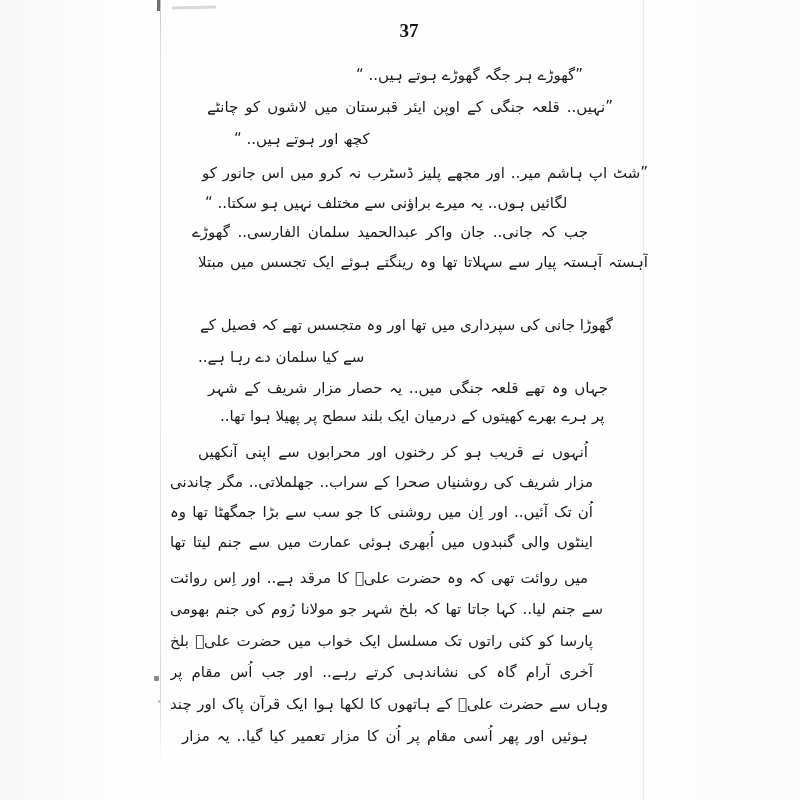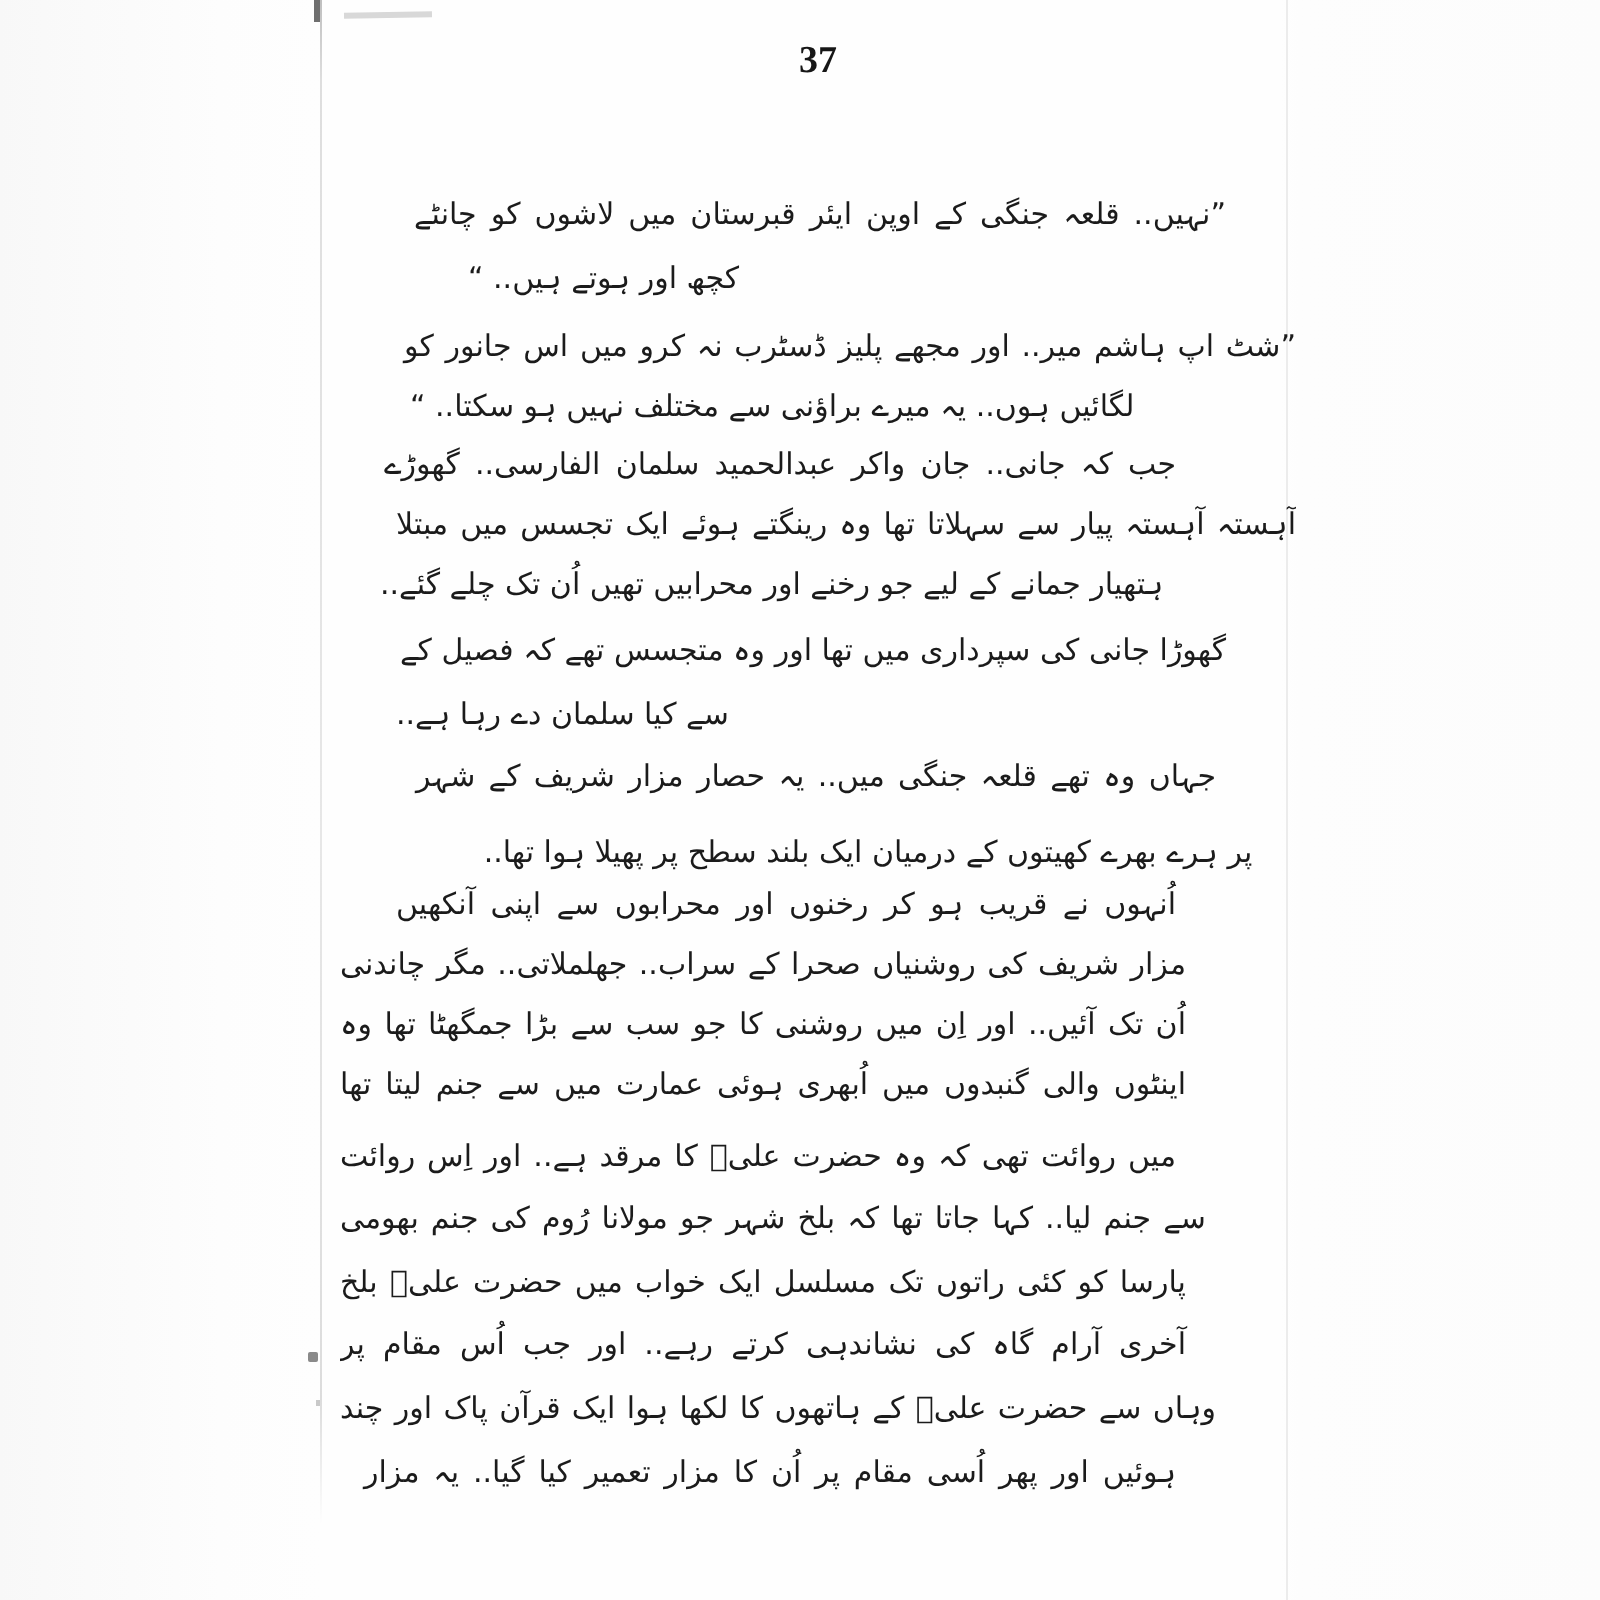--- a/index.html
+++ b/index.html
@@ -33,31 +33,31 @@
 
   <div class="edge-left"></div>
   <div class="edge-right"></div>
   <div class="tick-top"></div>
   <div class="dash-top"></div>
   <div class="speck"></div>
   <div class="speck2"></div>
 
   <div class="pagenum">37</div>
 
+  <div class="l r" style="top:60px;padding-right:65px;">”گھوڑے ہر جگہ گھوڑے ہوتے ہیں.. “</div>
   <div class="l j" style="top:92px;padding-right:35px;padding-left:37px;">”نہیں.. قلعہ جنگی کے اوپن ایئر قبرستان میں لاشوں کو چانٹے گھوڑے</div>
   <div class="l c" style="top:124px;padding-left:64px;">کچھ اور ہوتے ہیں.. “</div>
   <div class="l j" style="top:158px;padding-left:32px;">”شٹ اپ ہاشم میر.. اور مجھے پلیز ڈسٹرب نہ کرو میں اس جانور کو جاننا</div>
   <div class="l lft" style="top:188px;padding-left:35px;">لگائیں ہوں.. یہ میرے براؤنی سے مختلف نہیں ہو سکتا.. “</div>
   <div class="l j" style="top:217px;padding-right:60px;padding-left:22px;">جب کہ جانی.. جان واکر عبدالحمید سلمان الفارسی.. گھوڑے کی پشت کو</div>
   <div class="l j" style="top:247px;padding-left:28px;">آہستہ آہستہ پیار سے سہلاتا تھا وہ رینگتے ہوئے ایک تجسس میں مبتلا کچی فصیل میں</div>
-  <div class="l lft" style="top:277px;padding-left:20px;">ہتھیار جمانے کے لیے جو رخنے اور محرابیں تھیں اُن تک چلے گئے..</div>
   <div class="l j" style="top:310px;padding-right:35px;padding-left:30px;">گھوڑا جانی کی سپرداری میں تھا اور وہ متجسس تھے کہ فصیل کے پار اس</div>
   <div class="l lft" style="top:342px;padding-left:28px;">سے کیا سلمان دے رہا ہے..</div>
   <div class="l j" style="top:373px;padding-right:40px;padding-left:38px;">جہاں وہ تھے قلعہ جنگی میں.. یہ حصار مزار شریف کے شہر سے کچھ فاصلے</div>
-  <div class="l lft" style="top:411px;padding-left:50px;text-align:center;">پر ہرے بھرے کھیتوں کے درمیان ایک بلند سطح پر پھیلا ہوا تھا..</div>
+  <div class="l lft" style="top:401px;padding-left:50px;">پر ہرے بھرے کھیتوں کے درمیان ایک بلند سطح پر پھیلا ہوا تھا..</div>
   <div class="l j" style="top:437px;padding-right:60px;padding-left:28px;">اُنہوں نے قریب ہو کر رخنوں اور محرابوں سے اپنی آنکھیں لگائیں تو</div>
   <div class="l j" style="top:467px;padding-right:55px;">مزار شریف کی روشنیاں صحرا کے سراب.. جھلملاتی.. مگر چاندنی میں سرائت کرتیں</div>
   <div class="l j" style="top:497px;padding-right:55px;">اُن تک آئیں.. اور اِن میں روشنی کا جو سب سے بڑا جمگھٹا تھا وہ اُس شاندار نیلی</div>
   <div class="l j" style="top:527px;padding-right:55px;">اینٹوں والی گنبدوں میں اُبھری ہوئی عمارت میں سے جنم لیتا تھا جس کے بارے</div>
   <div class="l j" style="top:563px;padding-right:60px;">میں روائت تھی کہ وہ حضرت علیؓ کا مرقد ہے.. اور اِس روائت نے ایک خواب</div>
   <div class="l j" style="top:594px;padding-right:45px;">سے جنم لیا.. کہا جاتا تھا کہ بلخ شہر جو مولانا رُوم کی جنم بھومی تھا وہاں کے ایک</div>
   <div class="l j" style="top:626px;padding-right:55px;">پارسا کو کئی راتوں تک مسلسل ایک خواب میں حضرت علیؓ بلخ سے کچھ فاصلے پر اپنی</div>
   <div class="l j" style="top:657px;padding-right:55px;">آخری آرام گاہ کی نشاندہی کرتے رہے.. اور جب اُس مقام پر کھدائی کی گئی تو</div>
   <div class="l j" style="top:689px;padding-right:40px;">وہاں سے حضرت علیؓ کے ہاتھوں کا لکھا ہوا ایک قرآن پاک اور چند ہڈیاں برآمد</div>
   <div class="l j" style="top:721px;padding-right:60px;padding-left:12px;">ہوئیں اور پھر اُسی مقام پر اُن کا مزار تعمیر کیا گیا.. یہ مزار شریف خلق خدا کی توجہ</div>

